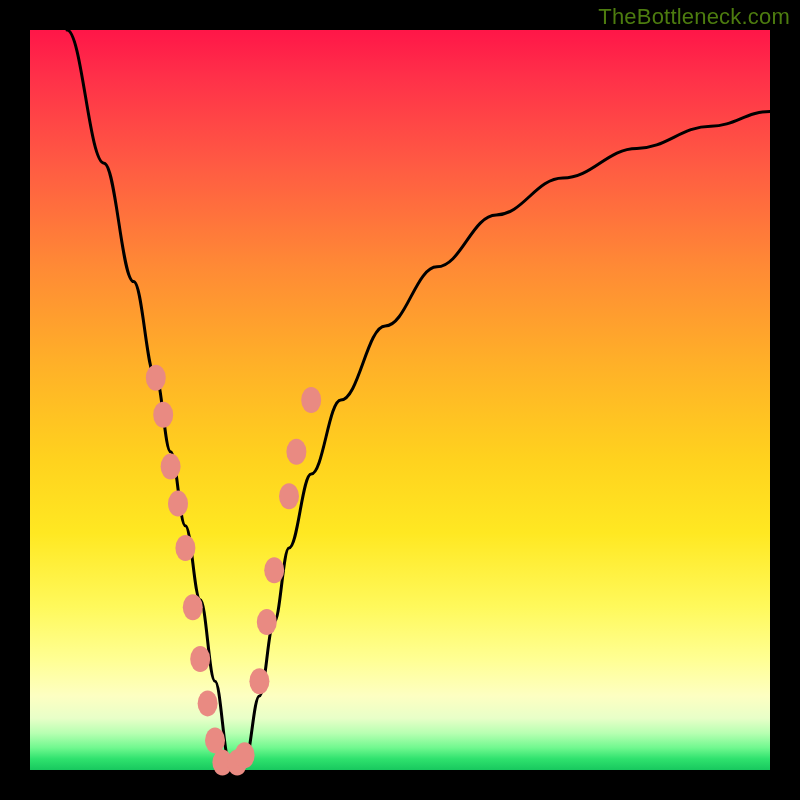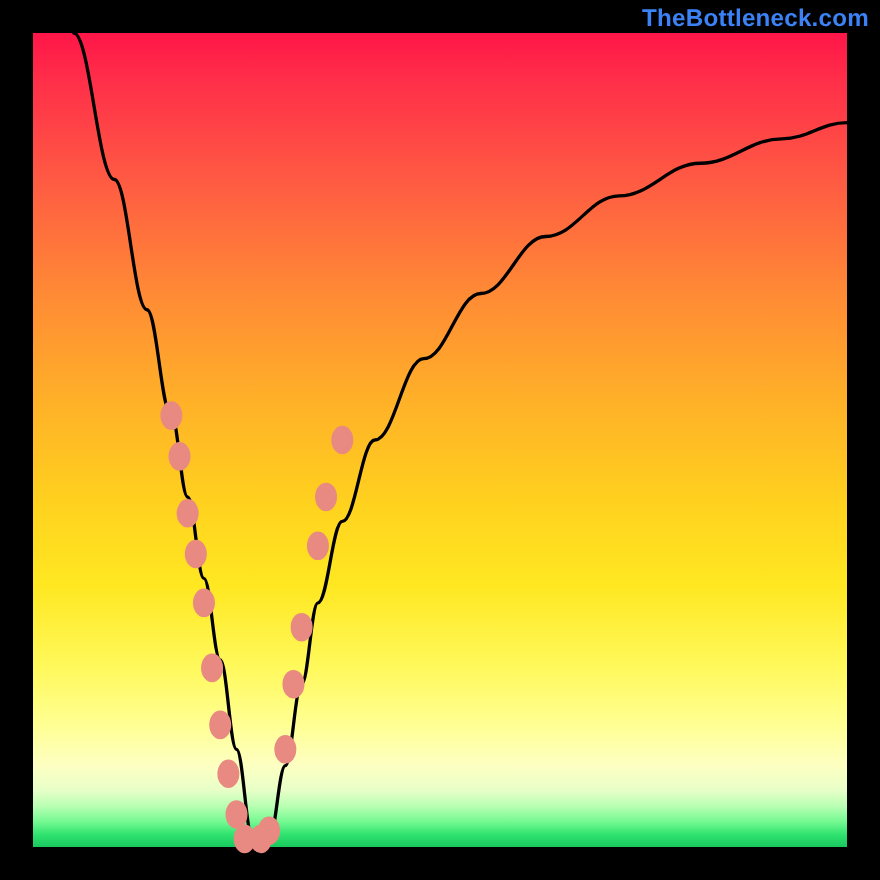--- a/index.html
+++ b/index.html
@@ -41,24 +41,24 @@
       #b8ffb2 95%,
       #70f88f 97%,
       #2fe26e 98.5%,
       #18c85e 100%
     );
   }
   .watermark {
     position: absolute;
     top: 4px;
     right: 10px;
-    color: #3b82f6;
+    color: #4d7c0f;
     font-size: 22px;
     letter-spacing: 0.2px;
-    font-weight: 700;
+    font-weight: 400;
     user-select: none;
   }
   svg.curve {
     position: absolute;
     left: 0;
     top: 0;
     width: 740px;
     height: 740px;
     overflow: visible;
   }

